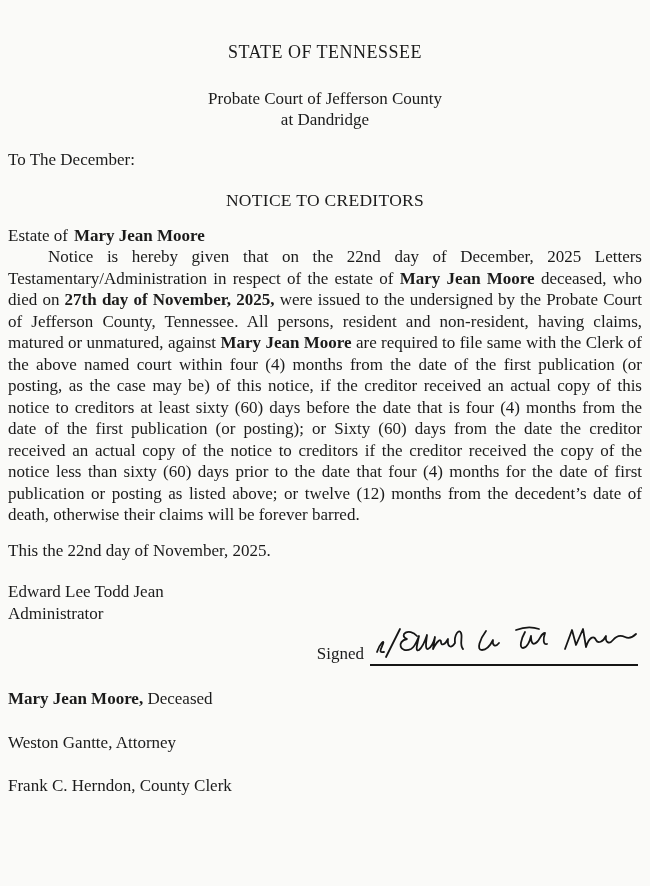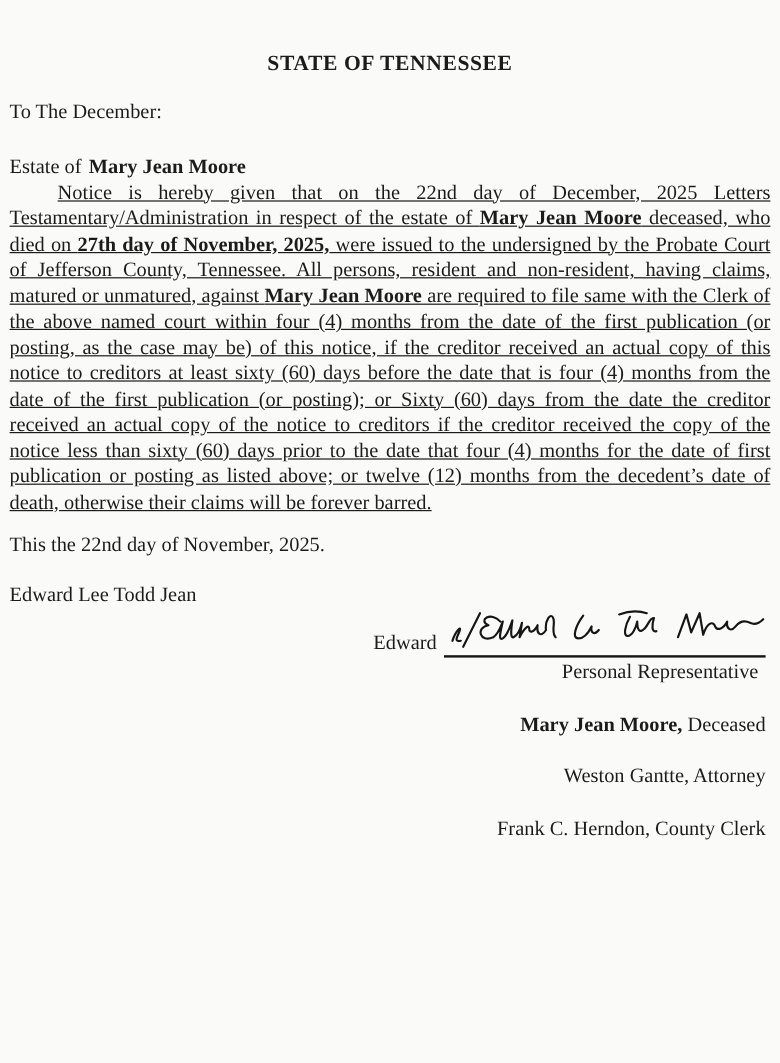--- a/index.html
+++ b/index.html
@@ -14,37 +14,36 @@
   }
   .page {
     width: 650px;
     height: 886px;
     padding: 42px 8px 0 8px;
     position: relative;
   }
   .centered { text-align: center; }
   .state-title {
     font-size: 18px;
-    font-weight: bold;
+    font-weight: normal;
     letter-spacing: 0.5px;
   }
   .court-block { margin-top: 24px; line-height: 21.5px; }
   .publisher-block { margin-top: 18px; }
   .notice-title {
     margin-top: 20px;
     font-size: 17.5px;
     font-weight: normal;
     letter-spacing: 0.3px;
   }
-  .estate-line { margin-top: 25px; }
+  .estate-line { margin-top: 13px; }
   .estate-line b { margin-left: 6px; }
   .body-par {
     text-align: justify;
     text-indent: 40px;
-    text-decoration: underline;
   }
   .date-line { margin-top: 14px; }
   .admin-block { margin-top: 20px; }
   .sig-block {
     margin-top: 2px;
     display: flex;
     justify-content: flex-end;
     align-items: flex-end;
     padding-right: 4px;
   }
@@ -61,67 +60,72 @@
     position: absolute;
     left: 0;
     bottom: -4px;
     overflow: visible;
   }
   .sig-caption {
     text-align: right;
     padding-right: 10px;
     margin-top: 1px;
   }
-  .footer-block { margin-top: 22px; text-align: right; padding-right: 4px; }
+  .footer-block { margin-top: 22px; padding-right: 4px; }
   .footer-line { margin-top: 22px; }
 </style>
 </head>
 <body>
 
 <div class="page">
 
   <div class="centered state-title">STATE OF TENNESSEE</div>
 
+  <div class="centered court-block">
+    <div>Probate Court of Jefferson County</div>
+    <div>at Dandridge</div>
+  </div>
 
   <div class="publisher-block">
     <div>To The December:</div>
   </div>
 
+  <div class="centered notice-title">NOTICE TO CREDITORS</div>
 
   <div class="estate-line">
     <span>Estate of</span><b>Mary Jean Moore</b>
   </div>
 
   <p class="body-par">
     <span>Notice is hereby given that on the 22nd day of December, 2025 Letters Testamentary/Administration in respect of the estate of </span><b>Mary Jean Moore</b><span> deceased, who died on </span><b>27th day of November, 2025,</b><span> were issued to the undersigned by the Probate Court of Jefferson County, Tennessee.  All persons, resident and non-resident, having claims, matured or unmatured, against </span><b>Mary Jean Moore</b><span> are required to file same with the Clerk of the above named court within four (4) months from the date of the first publication (or posting, as the case may be) of this notice, if the creditor received an actual copy of this notice to creditors at least sixty (60) days before the date that is four (4) months from the date of the first publication (or posting); or Sixty (60) days from the date the creditor received an actual copy of the notice to creditors if the creditor received the copy of the notice less than sixty (60) days prior to the date that four (4) months for the date of first publication or posting as listed above; or twelve (12) months from the decedent’s date of death, otherwise their claims will be forever barred.</span>
   </p>
 
   <div class="date-line">This the 22nd day of November, 2025.</div>
 
   <div class="admin-block">
     <div>Edward Lee Todd Jean</div>
+    <div>Administrator</div>
   </div>
 
   <div class="sig-block">
-    <span class="signed-label">Edward</span>
+    <span class="signed-label">Signed</span>
     <span class="sig-line">
       <svg width="268" height="44" viewBox="0 0 268 44" role="img" aria-label="s/ Edward Lee Todd Moore">
         <g fill="none" stroke="#161616" stroke-width="1.8" stroke-linecap="round" stroke-linejoin="round">
           <path d="M7,28 C10,19 15,15 13,20 C11,25 8,29 14,28"></path>
           <path d="M16,33 L30,5"></path>
           <path d="M47,12 C39,3 28,11 37,15 C26,17 30,30 41,25 C45,23 47,17 49,12 C47,21 45,28 49,26 C53,23 55,17 57,11 C56,18 55,26 58,25 C62,23 64,17 65,13 L63,25 C67,17 71,14 71,18 C71,22 75,21 78,15 C77,23 81,25 85,19 C84,11 89,4 91,9 C93,13 89,21 93,25"></path>
           <path d="M116,7 C110,15 106,26 112,26 C117,26 121,20 123,16 C122,21 125,24 129,19"></path>
           <path d="M146,6 C154,3 163,3 169,5"></path>
           <path d="M155,8 C151,15 149,24 153,24 C157,24 160,17 161,12 C161,19 163,22 167,18 C171,14 171,9 175,9 C173,15 173,21 177,20"></path>
           <path d="M195,25 L202,6 L206,21 L213,5 L216,23 C219,13 224,11 226,16 C228,20 233,18 236,12 C235,18 239,21 243,16 C247,11 251,11 255,13 C259,15 263,13 266,10"></path>
         </g>
       </svg>
     </span>
   </div>
-  <div class="sig-caption">Personal Representative</div>
 
   <div class="footer-block">
     <div class="footer-line">
       <b>Mary Jean Moore,</b><span> Deceased</span>
     </div>
     <div class="footer-line">Weston Gantte, Attorney</div>
     <div class="footer-line">Frank C. Herndon, County Clerk</div>
   </div>
 
 </div>

